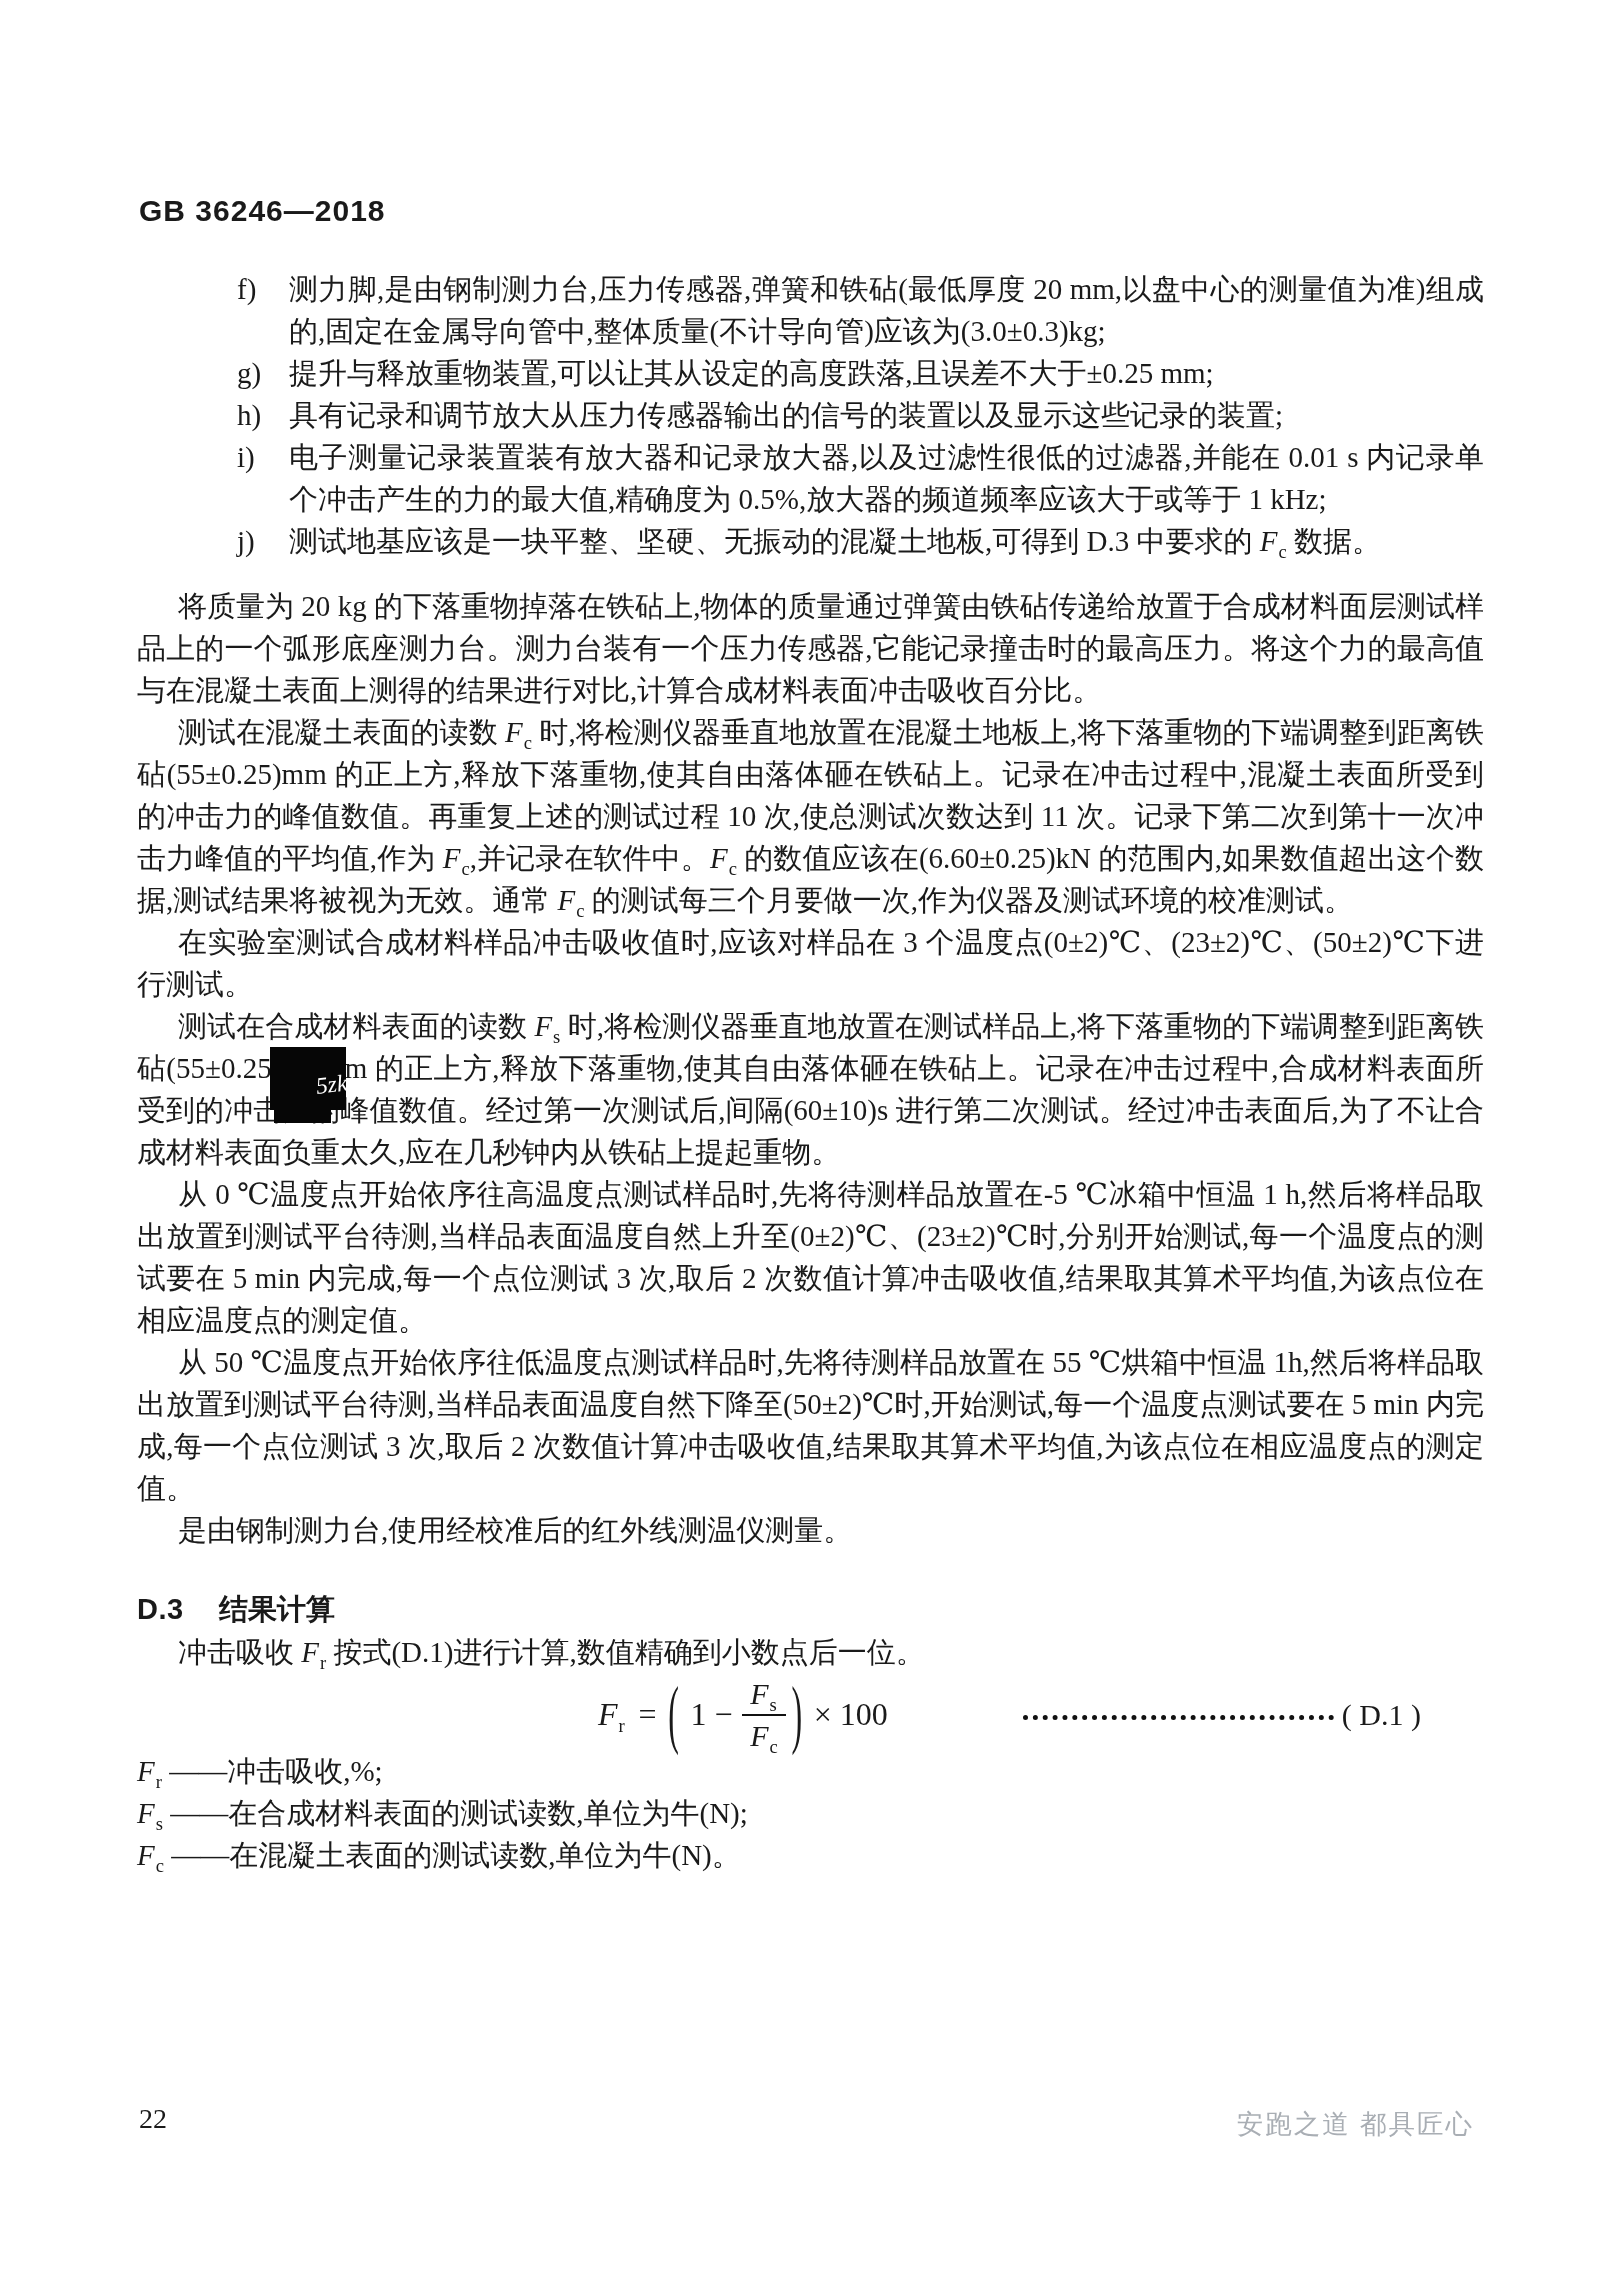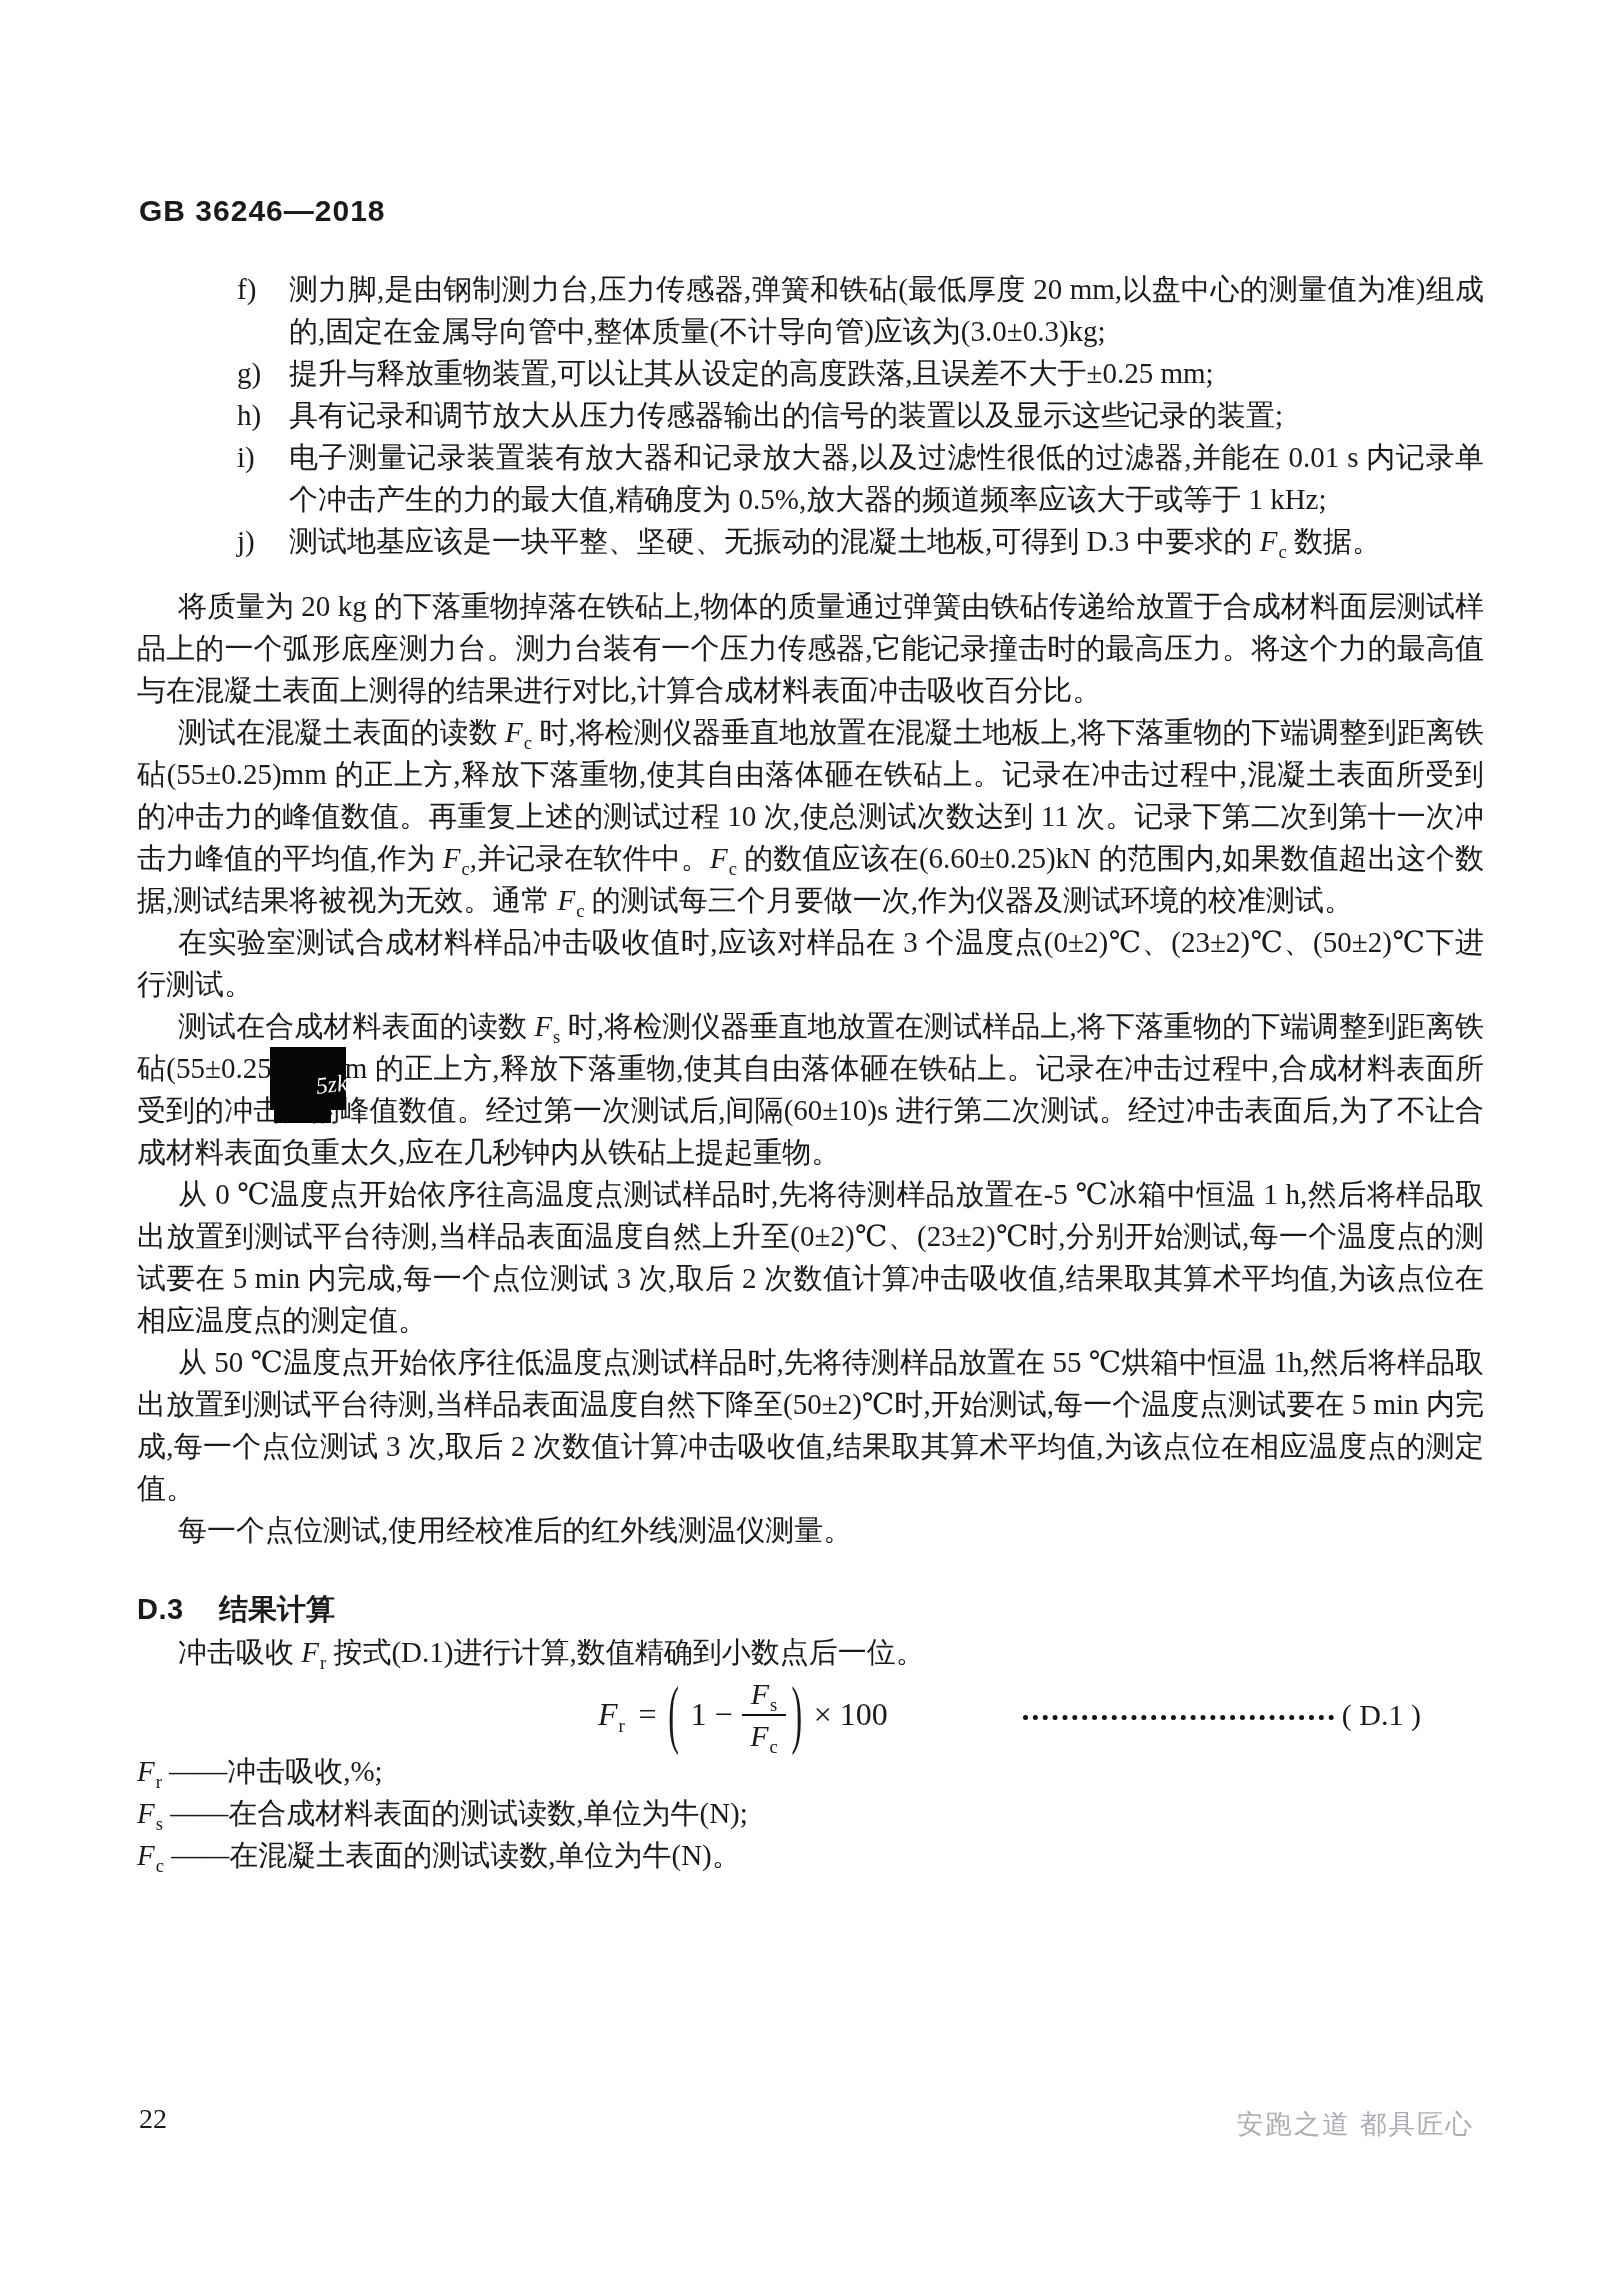--- a/index.html
+++ b/index.html
@@ -35,21 +35,21 @@
     font-size:23.5px;line-height:23.5px;transform:rotate(-7deg);white-space:nowrap;
     font-family:"Liberation Serif",serif;
   }
   
   .formula-line{height:71px;display:flex;align-items:center;line-height:normal;margin-top:6px;}
   .f-spacer{width:461px;flex:none;}
   .equation{display:flex;align-items:center;font-size:32px;white-space:nowrap;}
   .eq-lhs{margin-right:5.9px;}
   .eqop{margin:0 7.8px;}
   .bigp{display:inline-block;transform:scaleY(2.35);font-size:32px;margin:0 3.9px;}
-  .frac{display:inline-flex;flex-direction:column;align-items:center;margin:0 2px;font-size:30px;line-height:33px;}
+  .frac{display:inline-flex;flex-direction:column;align-items:flex-start;margin:0 2px;font-size:30px;line-height:33px;}
   .frac .num{padding:0 7.8px 3.9px;}
   .frac .den{border-top:2px solid #111;padding:3.9px 7.8px 0;}
   .leader{flex:1;height:0;border-bottom:5.9px dotted #111;margin:5.9px 7.8px 0 127px;}
   .eq-label{font-size:30px;margin-right:63px;white-space:nowrap;}
   .where-intro{margin:2px 0 0;}
   .where-item{line-height:42px;text-align:left;}
   .page-no{position:absolute;left:139px;top:2098px;font-size:28px;}
   .watermark{
     position:absolute;right:147px;top:2103px;font-size:26.5px;letter-spacing:2px;
     font-family:"Liberation Sans","DejaVu Sans",sans-serif;color:#a9aeb4;
@@ -71,21 +71,21 @@
     </ol>
 
   <section>
     <div class="paras" id="d2-paras">
         <p>将质量为 20 kg 的下落重物掉落在铁砧上,物体的质量通过弹簧由铁砧传递给放置于合成材料面层测试样品上的一个弧形底座测力台。测力台装有一个压力传感器,它能记录撞击时的最高压力。将这个力的最高值与在混凝土表面上测得的结果进行对比,计算合成材料表面冲击吸收百分比。</p>
         <p>测试在混凝土表面的读数 <span class="fvar">F<sub>c</sub></span> 时,将检测仪器垂直地放置在混凝土地板上,将下落重物的下端调整到距离铁砧(55±0.25)mm 的正上方,释放下落重物,使其自由落体砸在铁砧上。记录在冲击过程中,混凝土表面所受到的冲击力的峰值数值。再重复上述的测试过程 10 次,使总测试次数达到 11 次。记录下第二次到第十一次冲击力峰值的平均值,作为 <span class="fvar">F<sub>c</sub></span>,并记录在软件中。<span class="fvar">F<sub>c</sub></span> 的数值应该在(6.60±0.25)kN 的范围内,如果数值超出这个数据,测试结果将被视为无效。通常 <span class="fvar">F<sub>c</sub></span> 的测试每三个月要做一次,作为仪器及测试环境的校准测试。</p>
         <p>在实验室测试合成材料样品冲击吸收值时,应该对样品在 3 个温度点(0±2)℃、(23±2)℃、(50±2)℃下进行测试。</p>
         <p>测试在合成材料表面的读数 <span class="fvar">F<sub>s</sub></span> 时,将检测仪器垂直地放置在测试样品上,将下落重物的下端调整到距离铁砧(55±0.25<span class="blob"><span class="ink-text">5zkc</span></span>m 的正上方,释放下落重物,使其自由落体砸在铁砧上。记录在冲击过程中,合成材料表面所受到的冲击力的峰值数值。经过第一次测试后,间隔(60±10)s 进行第二次测试。经过冲击表面后,为了不让合成材料表面负重太久,应在几秒钟内从铁砧上提起重物。</p>
         <p>从 0 ℃温度点开始依序往高温度点测试样品时,先将待测样品放置在-5 ℃冰箱中恒温 1 h,然后将样品取出放置到测试平台待测,当样品表面温度自然上升至(0±2)℃、(23±2)℃时,分别开始测试,每一个温度点的测试要在 5 min 内完成,每一个点位测试 3 次,取后 2 次数值计算冲击吸收值,结果取其算术平均值,为该点位在相应温度点的测定值。</p>
         <p>从 50 ℃温度点开始依序往低温度点测试样品时,先将待测样品放置在 55 ℃烘箱中恒温 1h,然后将样品取出放置到测试平台待测,当样品表面温度自然下降至(50±2)℃时,开始测试,每一个温度点测试要在 5 min 内完成,每一个点位测试 3 次,取后 2 次数值计算冲击吸收值,结果取其算术平均值,为该点位在相应温度点的测定值。</p>
-        <p>每一个点位测试,使用经校准后的红外线测温仪测量。</p>
+        <p>是由钢制测力台,使用经校准后的红外线测温仪测量。</p>
       </div>
   </section>
 
   <section class="sec-d3">
     <h2 class="sec-heading">
       <span class="sec-num">D.3</span>
       <span>结果计算</span>
     </h2>
     <p class="body-par" id="d3-intro">冲击吸收 <span class="fvar">F<sub>r</sub></span> 按式(D.1)进行计算,数值精确到小数点后一位。</p>
 

